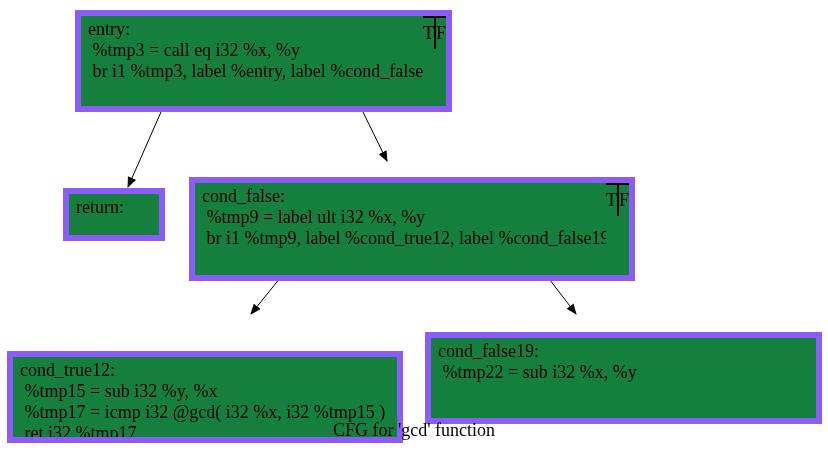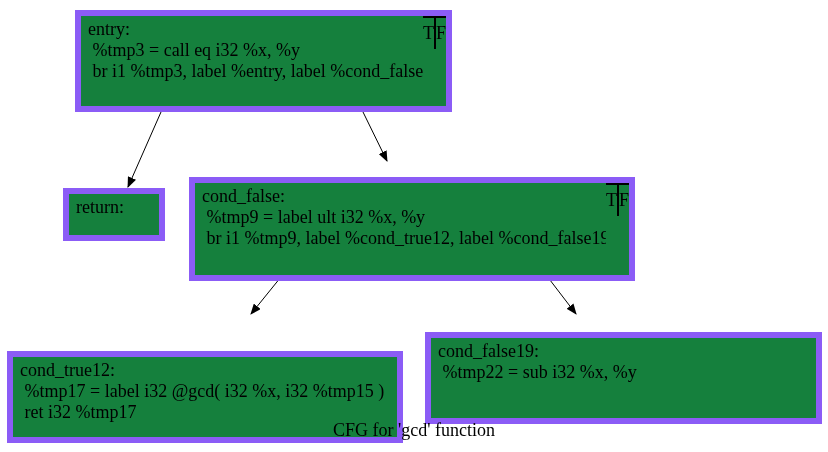--- a/index.html
+++ b/index.html
@@ -110,21 +110,22 @@
     </div>
     <div class="ports">
       <div class="port port-true">T</div>
       <div class="port port-false">F</div>
     </div>
   </div>
 
   <div class="node" style="left:7px; top:304px; width:396px; height:92px;margin-top:47px;">
     <div class="node-body">
       <div class="line">cond_true12:</div>
-      <div class="line"> %tmp17 = label i32 @gcd( i32 %x, i32 %tmp15 )</div>
+      <div class="line"> %tmp15 = sub i32 %y, %x</div>
+      <div class="line"> %tmp17 = icmp i32 @gcd( i32 %x, i32 %tmp15 )</div>
       <div class="line"> ret i32 %tmp17</div>
     </div>
   </div>
 
   <div class="node" style="left:425px; top:316px; width:397px; height:92px;margin-top:16px;">
     <div class="node-body">
       <div class="line">cond_false19:</div>
       <div class="line"> %tmp22 = sub i32 %x, %y</div>
     </div>
   </div>

